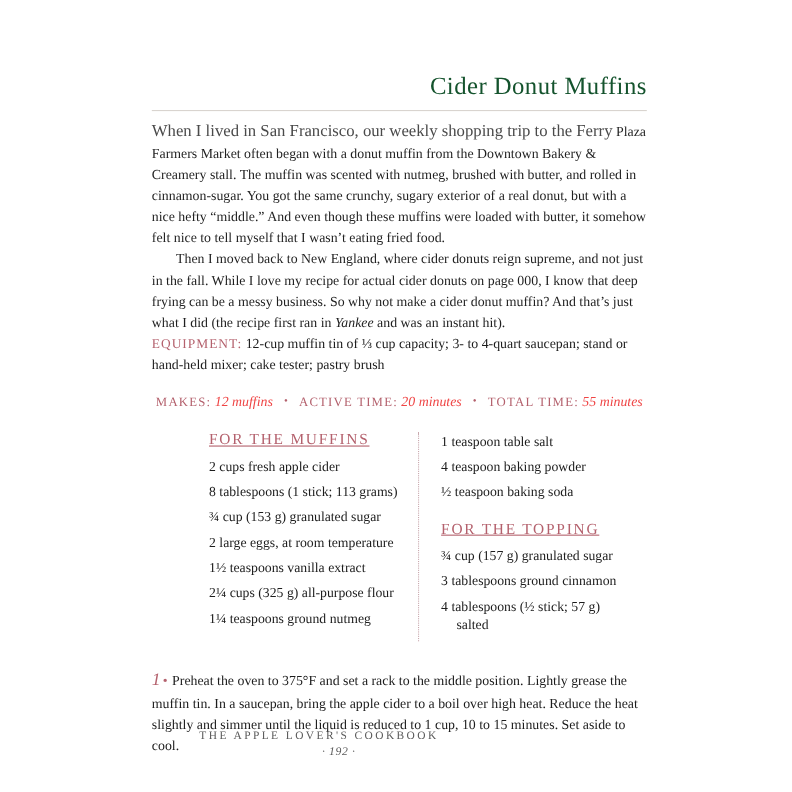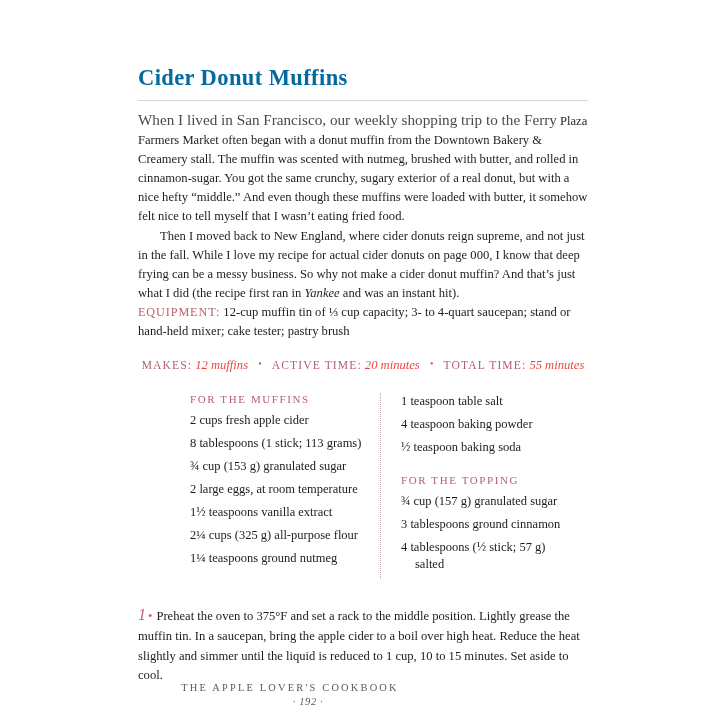--- a/index.html
+++ b/index.html
@@ -23,25 +23,25 @@
   }
   .content {
     position: absolute;
     left: 138px;
     top: 66px;
     width: 450px;
   }
 
   
   .recipe-title {
-    text-align: left;
-    color: #0369a1;
+    text-align: right;
+    color: #14532d;
     font-size: 22.5px;
     letter-spacing: 0.4px;
-    font-weight: bold;
+    font-weight: normal;
     margin: 0 0 9px 0;
     line-height: 1.1;
   }
   .title-rule {
     border: 0;
     border-top: 1px solid #d9d4cf;
     margin: 0 0 9px 0;
     width: 100%;
   }
 
@@ -120,22 +120,23 @@
     padding-right: 14px;
   }
   .ing-col.right {
     padding-left: 20px;
     border-left: 1px dotted #c9a9ae;
   }
   .ing-head {
     color: #b4616d;
     font-variant: small-caps;
     letter-spacing: 1.6px;
-    font-size: 11px;
+    font-size: 14px;
     margin: 0 0 7px 0;
+    text-decoration: underline;
   }
   .ing-head.spaced {
     margin-top: 18px;
   }
   .ing-item {
     font-size: 12.5px;
     line-height: 1.36;
     margin: 0 0 6px 0;
     padding-left: 14px;
     text-indent: -14px;
@@ -166,21 +167,20 @@
     padding: 0 4px 0 2px;
   }
 
   
   .footer {
     position: absolute;
     left: 0;
     top: 664px;
     width: 580px;
     text-align: center;
-    margin-top: 18px;
   }
   .footer-title {
     font-variant: small-caps;
     letter-spacing: 2.2px;
     font-size: 10.4px;
     color: #5a5a5a;
   }
   .footer-page {
     font-style: italic;
     font-size: 10.6px;

